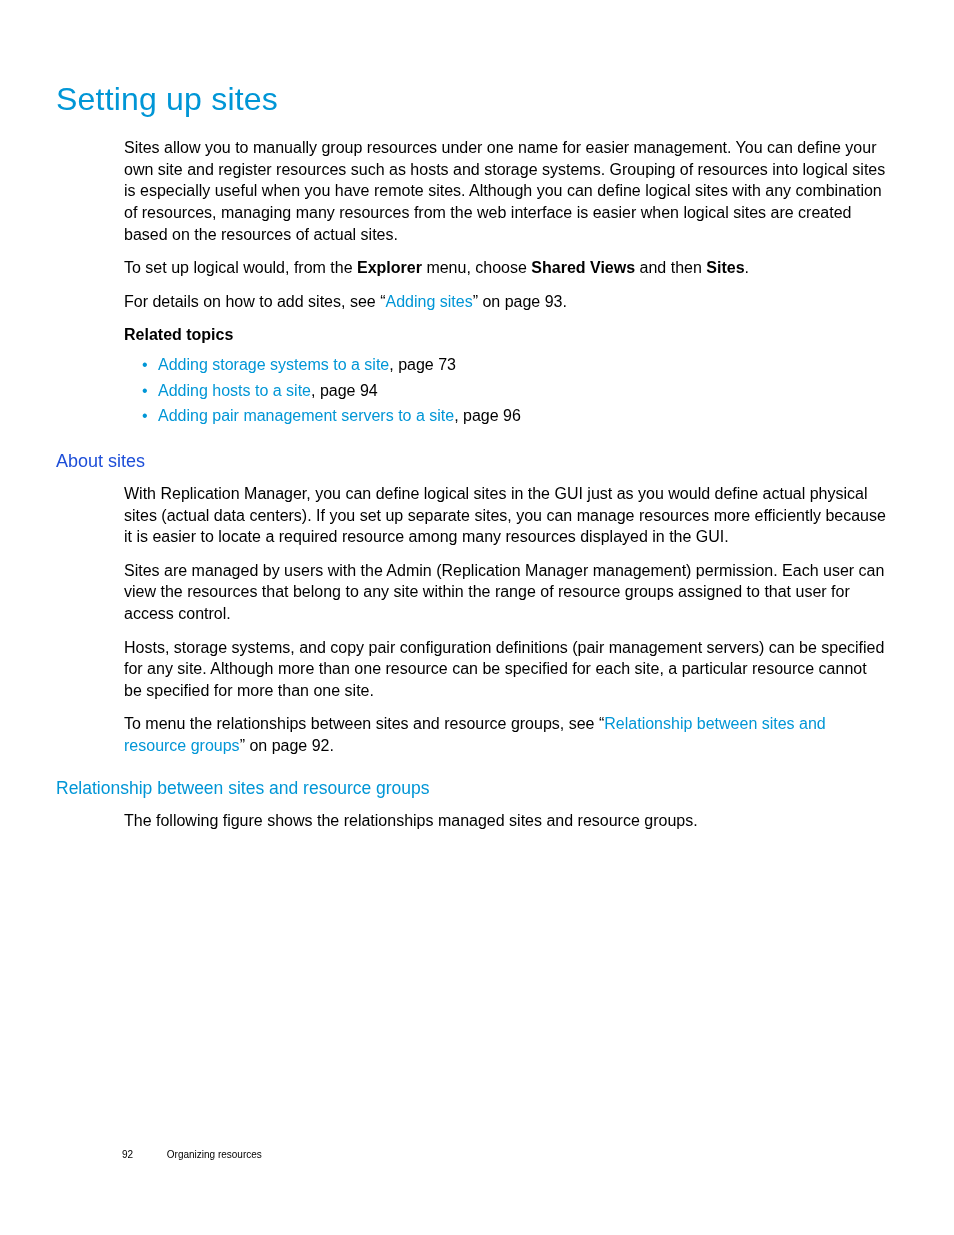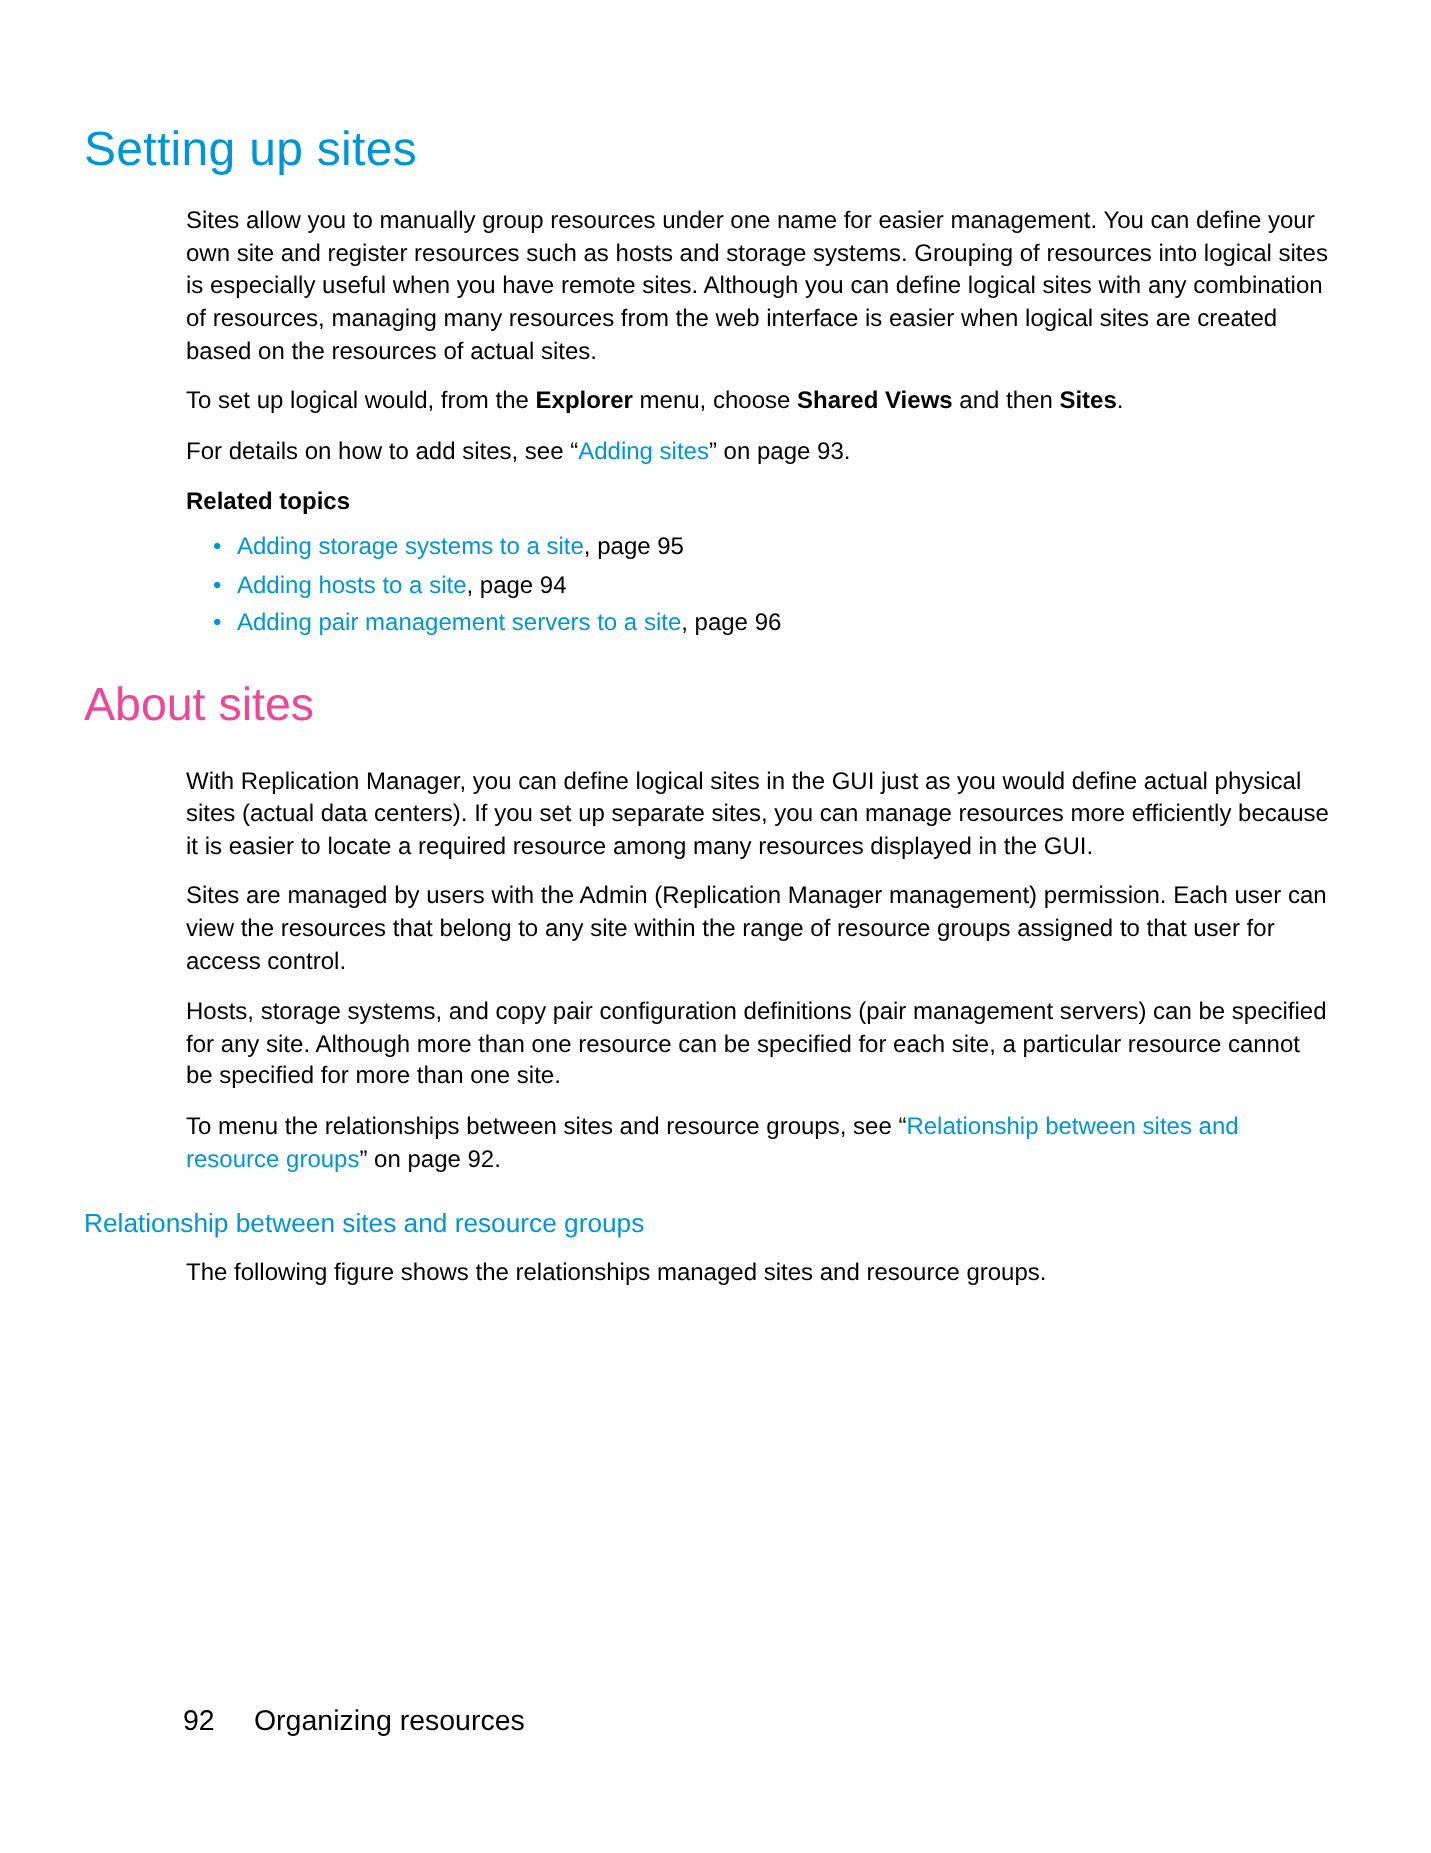--- a/index.html
+++ b/index.html
@@ -23,24 +23,24 @@
     padding-right: 66px;
   }
   h1 {
     font-size: 32px;
     font-weight: 400;
     color: #0096d6;
     margin: 0 0 16px 0;
     letter-spacing: 0.2px;
   }
   h2 {
-    font-size: 31px;
+    font-size: 18px;
     font-weight: 300;
-    color: #ec4899;
-    margin: 22px 0 20px 0;
+    color: #1d4ed8;
+    margin: 22px 0 10px 0;
   }
   h3 {
     font-size: 17.5px;
     font-weight: 300;
     color: #0096d6;
     margin: 20px 0 10px 0;
   }
   .indent {
     margin-left: 68px;
   }
@@ -73,21 +73,21 @@
     left: 0;
     top: 0;
     color: #0096d6;
     font-size: 16px;
     line-height: 1.35;
   }
   .footer {
     position: absolute;
     left: 122px;
     bottom: 74px;
-    font-size: 19px;
+    font-size: 10px;
     color: #000;
   }
   .footer .pageno { display:inline-block; width: 42px; }
 </style>
 </head>
 <body>
 
 <div class="page">
 
   <h1>Setting up sites</h1>
@@ -99,21 +99,21 @@
       <span>To set up logical would, from the </span><span class="strong">Explorer</span><span> menu, choose </span><span class="strong">Shared Views</span><span> and then </span><span class="strong">Sites</span><span>.</span>
     </p>
 
     <p>
       <span> For details on how to add sites, see “</span><a href="#" class="link">Adding sites</a><span>” on page 93.</span>
     </p>
 
     <div class="related-heading">Related topics</div>
     <ul class="related">
       <li>
-        <a href="#" class="link">Adding storage systems to a site</a><span>, page 95</span>
+        <a href="#" class="link">Adding storage systems to a site</a><span>, page 73</span>
       </li>
       <li>
         <a href="#" class="link">Adding hosts to a site</a><span>, page 94</span>
       </li>
       <li>
         <a href="#" class="link">Adding pair management servers to a site</a><span>, page 96</span>
       </li>
     </ul>
   </div>
 

